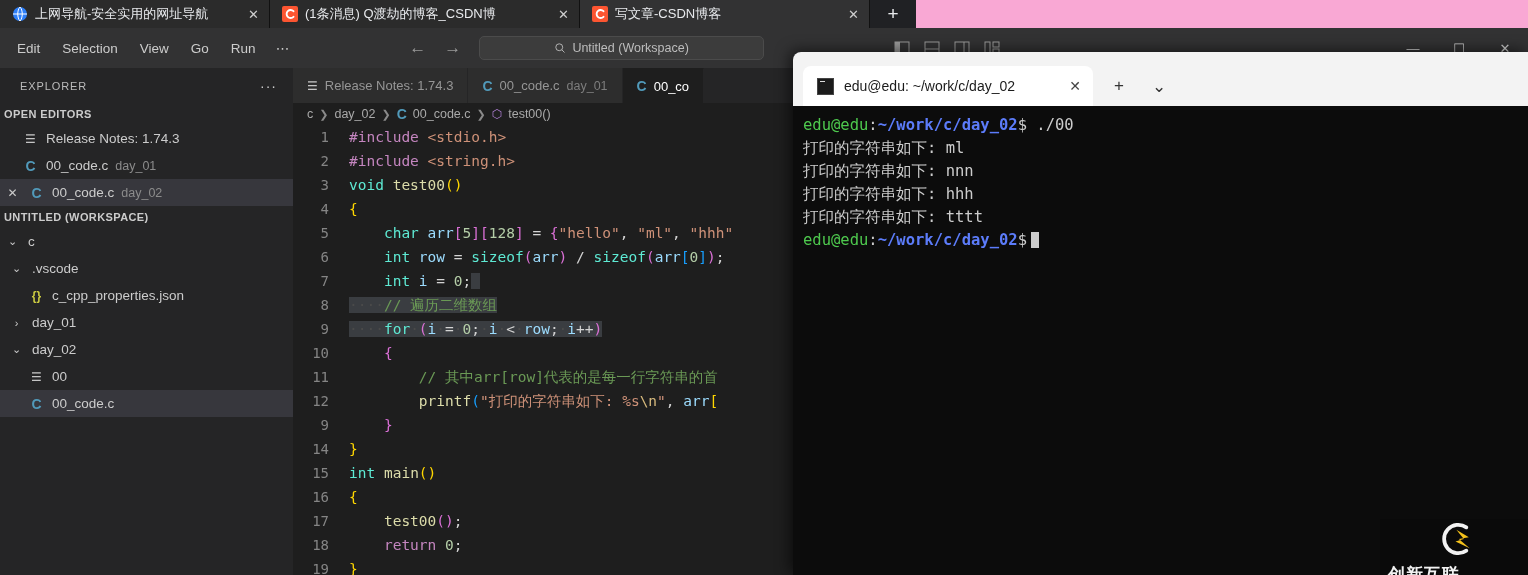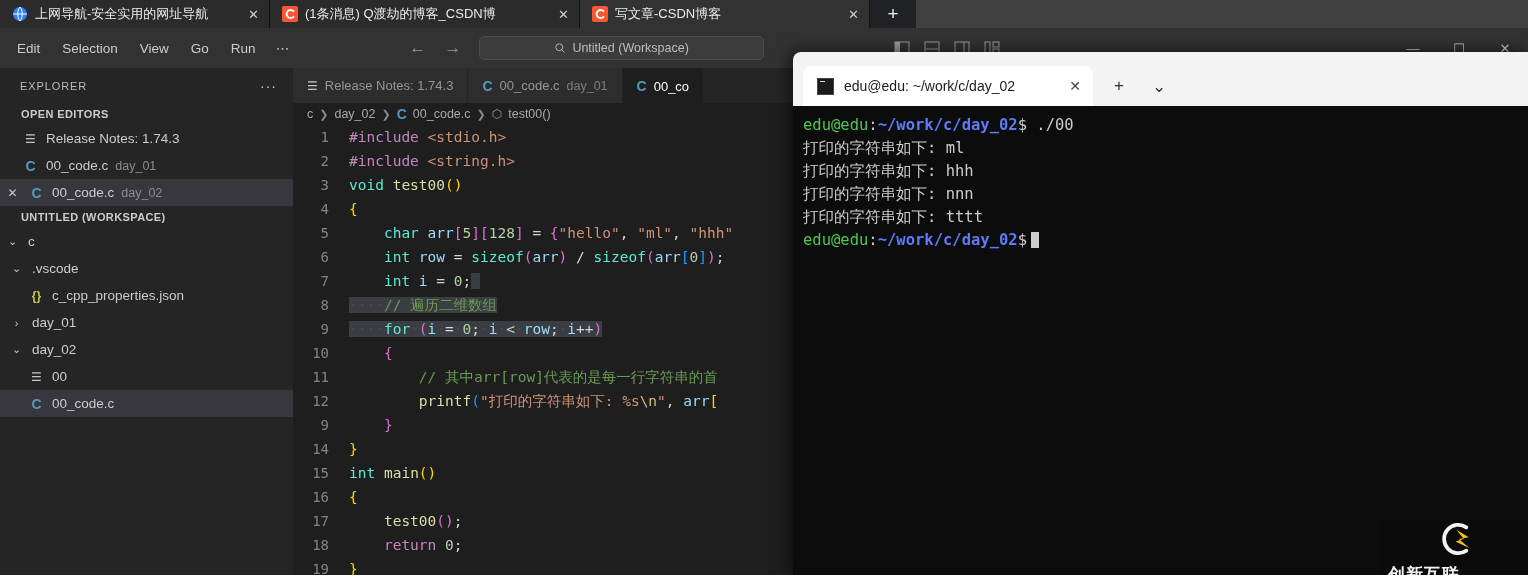--- a/index.html
+++ b/index.html
@@ -7,21 +7,21 @@
     width:1528px; height:575px; overflow:hidden;
     background:#1e1e1e;
     font-family:"Liberation Sans", sans-serif;
     -webkit-font-smoothing:antialiased;
   }
   #root { position:relative; width:1528px; height:575px; }
 
   
   .browser-bar{
     position:absolute; left:0; top:0; width:1528px; height:28px;
-    background:#404040; display:flex; align-items:flex-end;
+    background:#f9a8d4; display:flex; align-items:flex-end;
   }
   .btab{
     height:28px; display:flex; align-items:center; gap:7px;
     padding:0 10px 0 12px; color:#e8eaed; font-size:13px;
     background:#2b2b2b; border-right:1px solid #111;
     position:relative; overflow:hidden; white-space:nowrap;
   }
   .btab.active{ background:#323233; }
   .btab .bfav{ width:16px; height:16px; flex:0 0 16px; display:block; }
   .btab .btitle{ overflow:hidden; text-overflow:clip; display:block; }
@@ -54,21 +54,21 @@
   .winctrl{ position:absolute; right:0; top:0; height:40px; display:flex; align-items:center; }
   .winctrl div{ width:46px; height:40px; display:flex; align-items:center; justify-content:center; color:#cfcfcf; }
 
   
   .sidebar{ position:absolute; left:0; top:40px; width:293px; height:507px; background:#252526; }
   .sb-head{
     height:35px; display:flex; align-items:center; justify-content:space-between;
     padding:0 16px 0 20px; color:#bbbbbb; font-size:11px; letter-spacing:.9px;
   }
   .sb-head .dots{ color:#cccccc; font-size:14px; letter-spacing:1px; }
-  .sec-title{ height:22px; display:flex; align-items:center; padding-left:21px;
+  .sec-title{ height:22px; display:flex; align-items:center; padding-left:4px;
               color:#cccccc; font-size:11px; font-weight:bold; letter-spacing:.4px; }
   .row{ height:27px; display:flex; align-items:center; gap:7px; color:#cccccc;
         font-size:13.5px; padding-left:4px; white-space:nowrap; }
   .row.sel{ background:#37373d; }
   .row .dim{ color:#8c8c8c; font-size:12.5px; }
   .ico{ width:17px; flex:0 0 17px; display:flex; align-items:center; justify-content:center; font-size:13px; }
   .ico-c{ color:#519aba; font-weight:bold; font-size:14px; }
   .ico-json{ color:#cbcb41; font-size:12px; font-weight:bold; }
   .ico-lines{ color:#c5c5c5; font-size:12px; }
   .ico-x{ color:#cccccc; font-size:12px; }
@@ -351,22 +351,22 @@
       </div>
       <div class="term-actions">
         <div>+</div>
         <div>⌄</div>
       </div>
     </div>
 
     <div class="term-body">
       <div class="tline"><span class="p-user">edu@edu</span><span class="p-colon">:</span><span class="p-path">~/work/c/day_02</span><span class="p-dollar">$</span><span class="p-dollar"> </span><span class="p-dollar">./00</span></div>
       <div class="tline">打印的字符串如下: ml</div>
+      <div class="tline">打印的字符串如下: nnn</div>
       <div class="tline">打印的字符串如下: hhh</div>
-      <div class="tline">打印的字符串如下: nnn</div>
       <div class="tline">打印的字符串如下: tttt</div>
       <div class="tline"><span class="p-user">edu@edu</span><span class="p-colon">:</span><span class="p-path">~/work/c/day_02</span><span class="p-dollar">$</span><span class="cursor"></span></div>
     </div>
   </div>
 
   <div class="wm">
     <svg class="wm-logo" viewBox="0 0 48 48">
       <path d="M34 10a17 17 0 1 0 0 28" stroke="#f2f2f2" stroke-width="4.5" fill="none" stroke-linecap="round"></path>
       <path d="M22 13 L37 22 L25 24 L38 35 L21 27 L31 24 Z" fill="#f5c21b"></path>
     </svg>

